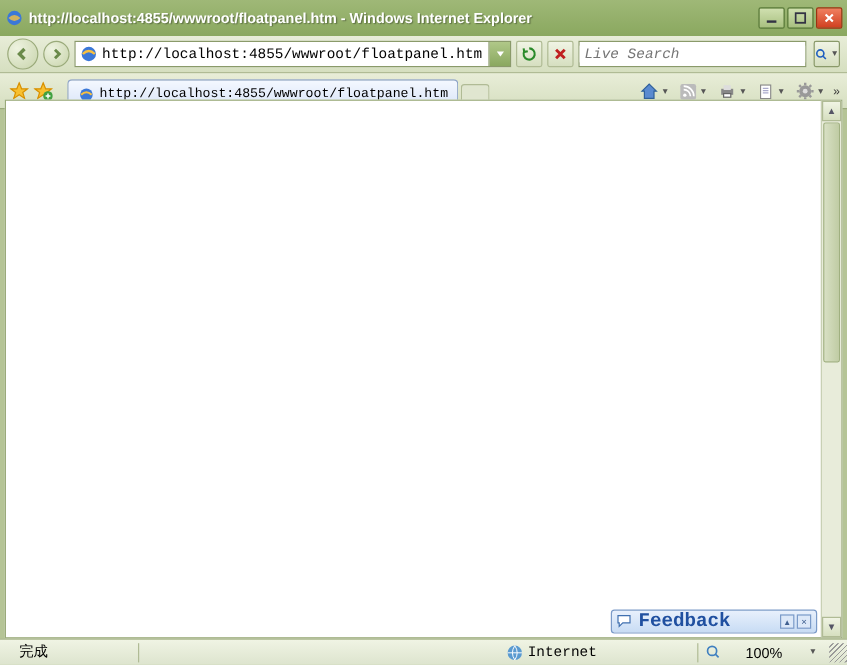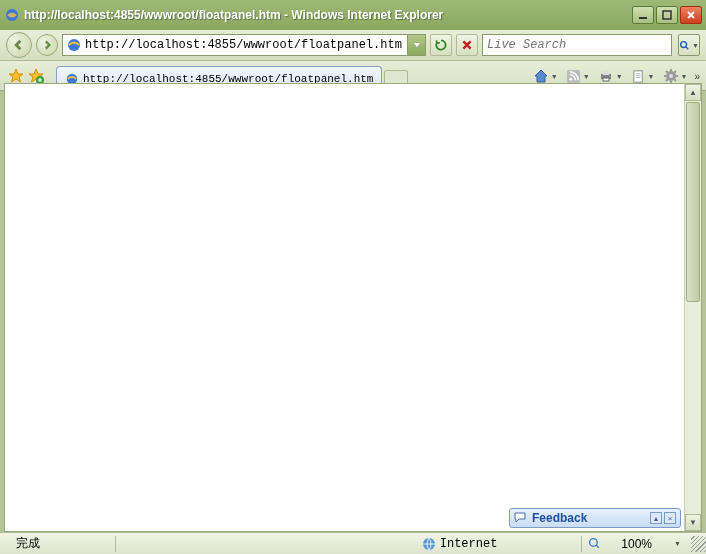--- a/index.html
+++ b/index.html
@@ -39,21 +39,21 @@
 .chev { font-size: 10px; color: #333; margin-left: 4px; cursor: pointer; margin-bottom:8px;}
 
 .content { position:absolute; top:83px; left:4px; right:4px; bottom:22px; background: #fff; border: 1px solid #9aaa7a; }
 .vscroll { position: absolute; right: 0; top: 0; bottom: 0; width: 17px; background: #e8ecda; border-left: 1px solid #c8d0b4; }
 .vscroll .up, .vscroll .down { height: 17px; background: linear-gradient(#f0f4e4,#d6dfc0); border: 1px solid #b0bb95; display: flex; align-items: center; justify-content: center; cursor: pointer; font-size:8px; color:#556;}
 .vscroll .down { position: absolute; bottom: 0; left: 0; right: 0; }
 .vscroll .thumb { position: absolute; left: 1px; right: 1px; top: 18px; height: 200px; background: linear-gradient(90deg,#d8e0c4,#c0cca4); border: 1px solid #a0b080; border-radius: 2px; cursor: pointer; }
 
 .feedback { position: absolute; right: 20px; bottom: 3px; width: 172px; height: 20px; background: linear-gradient(#e8f0fc,#c8dcf4); border: 1px solid #7a9ac8; border-radius: 3px; display: flex; align-items: center; padding: 0 4px; cursor: pointer; }
 .feedback .ficon { width: 14px; height: 14px; margin-right: 4px; }
-.feedback .ftext { flex: 1; color: #2050a0; font-weight: bold; font-size: 12px; }
+.feedback .ftext { flex: 1; color: #2050a0; font-weight: bold; font-size: 16px; font-family: Liberation Mono, monospace; }
 .feedback .fbtn { width: 12px; height: 12px; border: 1px solid #7a9ac8; background: #dce8f8; margin-left: 2px; display: flex; align-items: center; justify-content: center; font-size: 8px; color: #406090; cursor: pointer; }
 
 .statusbar { position:absolute; left:0; right:0; bottom:0; height: 22px; background: linear-gradient(#f0f4e4,#dde4ce); border-top: 1px solid #b0bb95; display: flex; align-items: center; font-size: 12px; }
 .statusbar .status-text { padding: 0 16px; width: 120px; font-family: SimSun, sans-serif; }
 .statusbar .sep { width: 1px; height: 16px; background: #b0bb95; }
 .statusbar .zone { display: flex; align-items: center; padding: 0 6px; gap: 4px; margin-left: auto; margin-right: 78px; font-family:'Courier New',monospace;}
 .statusbar .zoom { margin-left: auto; display: flex; align-items: center; padding: 0 6px; gap: 20px; }
 .statusbar .grip { width: 16px; height: 16px; margin-left: 4px; background: repeating-linear-gradient(135deg, transparent 0 2px, #999 2px 3px); }
 </style>
 </head>

